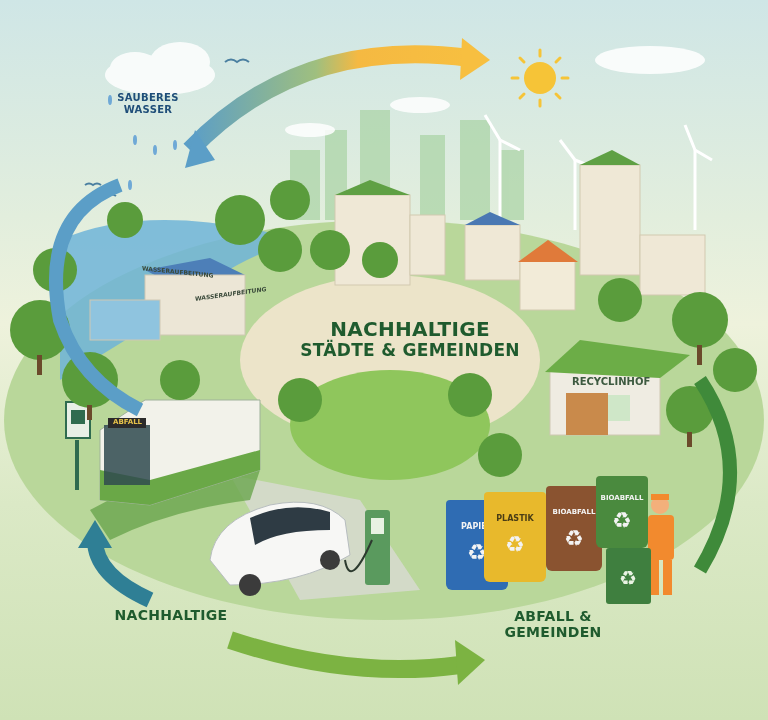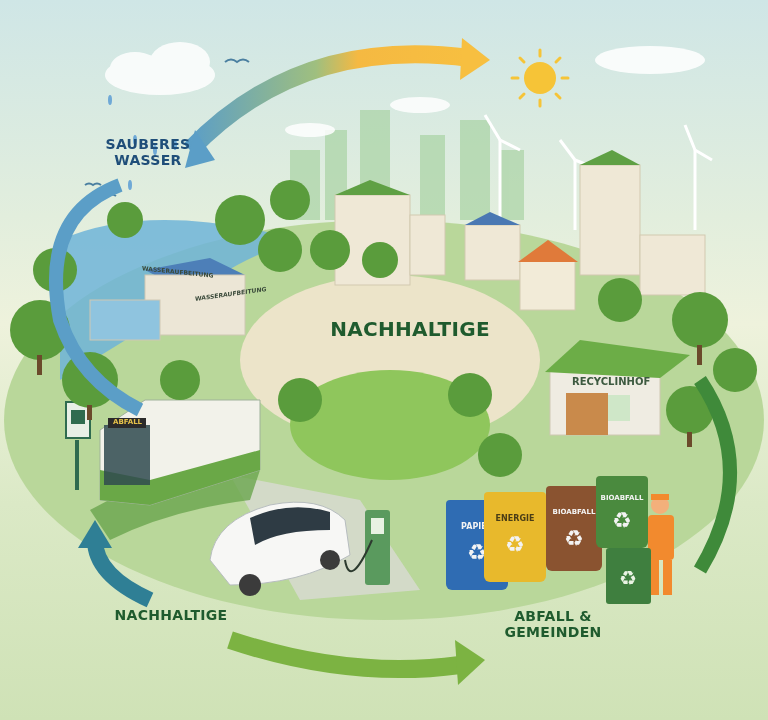--- a/index.html
+++ b/index.html
@@ -1,21 +1,21 @@
 <!DOCTYPE html>
 <html><head>
 <meta charset="utf-8">
 <style>
   html,body{margin:0;padding:0;}
   body{width:768px;height:720px;overflow:hidden;font-family:"DejaVu Sans",sans-serif;}
   .canvas{position:relative;width:768px;height:720px;overflow:hidden;
     background:linear-gradient(180deg,#cfe6e6 0%,#e2eedd 30%,#eef2dc 45%,#dbe9c6 70%,#cfe2b6 100%);}
   .abs{position:absolute;}
   .label{position:absolute;font-family:"DejaVu Sans",sans-serif;font-weight:bold;text-align:center;line-height:1.15;letter-spacing:0.3px;}
-  .lbl-water{left:88px;top:92px;width:120px;font-size:14px;color:#1f4e79;margin-top:44px;}
+  .lbl-water{left:88px;top:92px;width:120px;font-size:10px;color:#1f4e79;}
   .lbl-energy{left:560px;top:92px;width:140px;font-size:14px;color:#2d5a2e;}
   .lbl-city{left:290px;top:318px;width:240px;font-size:20px;color:#1f5b2e;}
   .lbl-city .l2{font-size:17px;}
   .lbl-mob{left:96px;top:607px;width:150px;font-size:14px;color:#1f5b2e;}
   .lbl-waste{left:498px;top:608px;width:110px;font-size:14px;color:#1f5b2e;}
   .sign{position:absolute;font-family:"DejaVu Sans",sans-serif;font-weight:bold;font-size:8px;color:#3a4a3a;}
   .bin{position:absolute;border-radius:4px 4px 6px 6px;}
   .bin .txt{position:absolute;left:0;right:0;top:22px;text-align:center;font-size:8px;font-weight:bold;color:#f3f3f3;font-family:"DejaVu Sans",sans-serif;}
   .bin .rec{position:absolute;left:0;right:0;top:40px;text-align:center;font-size:22px;color:#f3f3f3;}
 </style>
@@ -209,40 +209,41 @@
     <path d="M150 600 Q95 575 95 540" stroke="#2f7f95" stroke-width="16" fill="none"></path>
     <polygon points="78,548 95,520 112,548" fill="#2f7f95"></polygon>
   </svg>
 
   <div class="label lbl-water">
     <div>SAUBERES</div>
     <div>WASSER</div>
   </div>
   <div class="label lbl-city">
     <div>NACHHALTIGE</div>
+    <div class="l2">STÄDTE &amp; GEMEINDEN</div>
   </div>
   <div class="label lbl-mob">
     <div>NACHHALTIGE</div>
   </div>
   <div class="label lbl-waste">
     <div>ABFALL &amp;</div>
     <div>GEMEINDEN</div>
   </div>
 
   <div class="sign" style="left:142px;top:268px;font-size:6px;transform:skewY(6deg);">WASSERAUFBEITUNG</div>
   <div class="sign" style="left:195px;top:290px;font-size:6px;transform:skewY(-8deg);">WASSERAUFBEITUNG</div>
   <div class="sign" style="left:113px;top:418px;font-size:7px;color:#e6c24a;">ABFALL</div>
   <div class="sign" style="left:572px;top:376px;font-size:10px;color:#3d5a40;">RECYCLINHOF</div>
 
   <div class="bin" style="left:446px;top:500px;width:62px;height:90px;background:#2f6cb3;">
     <div class="txt">PAPIER</div>
     <div class="rec">♻</div>
   </div>
   <div class="bin" style="left:484px;top:492px;width:62px;height:90px;background:#e8b92c;">
-    <div class="txt" style="color:#4a3d16;">ENERGIE</div>
+    <div class="txt" style="color:#4a3d16;">PLASTIK</div>
     <div class="rec">♻</div>
   </div>
   <div class="bin" style="left:546px;top:486px;width:56px;height:85px;background:#8a5330;">
     <div class="txt" style="font-size:7px;">BIOABFALL</div>
     <div class="rec">♻</div>
   </div>
   <div class="bin" style="left:596px;top:476px;width:52px;height:72px;background:#4a8a3e;">
     <div class="txt" style="font-size:7px;top:18px;">BIOABFALL</div>
     <div class="rec" style="top:32px;">♻</div>
   </div>

